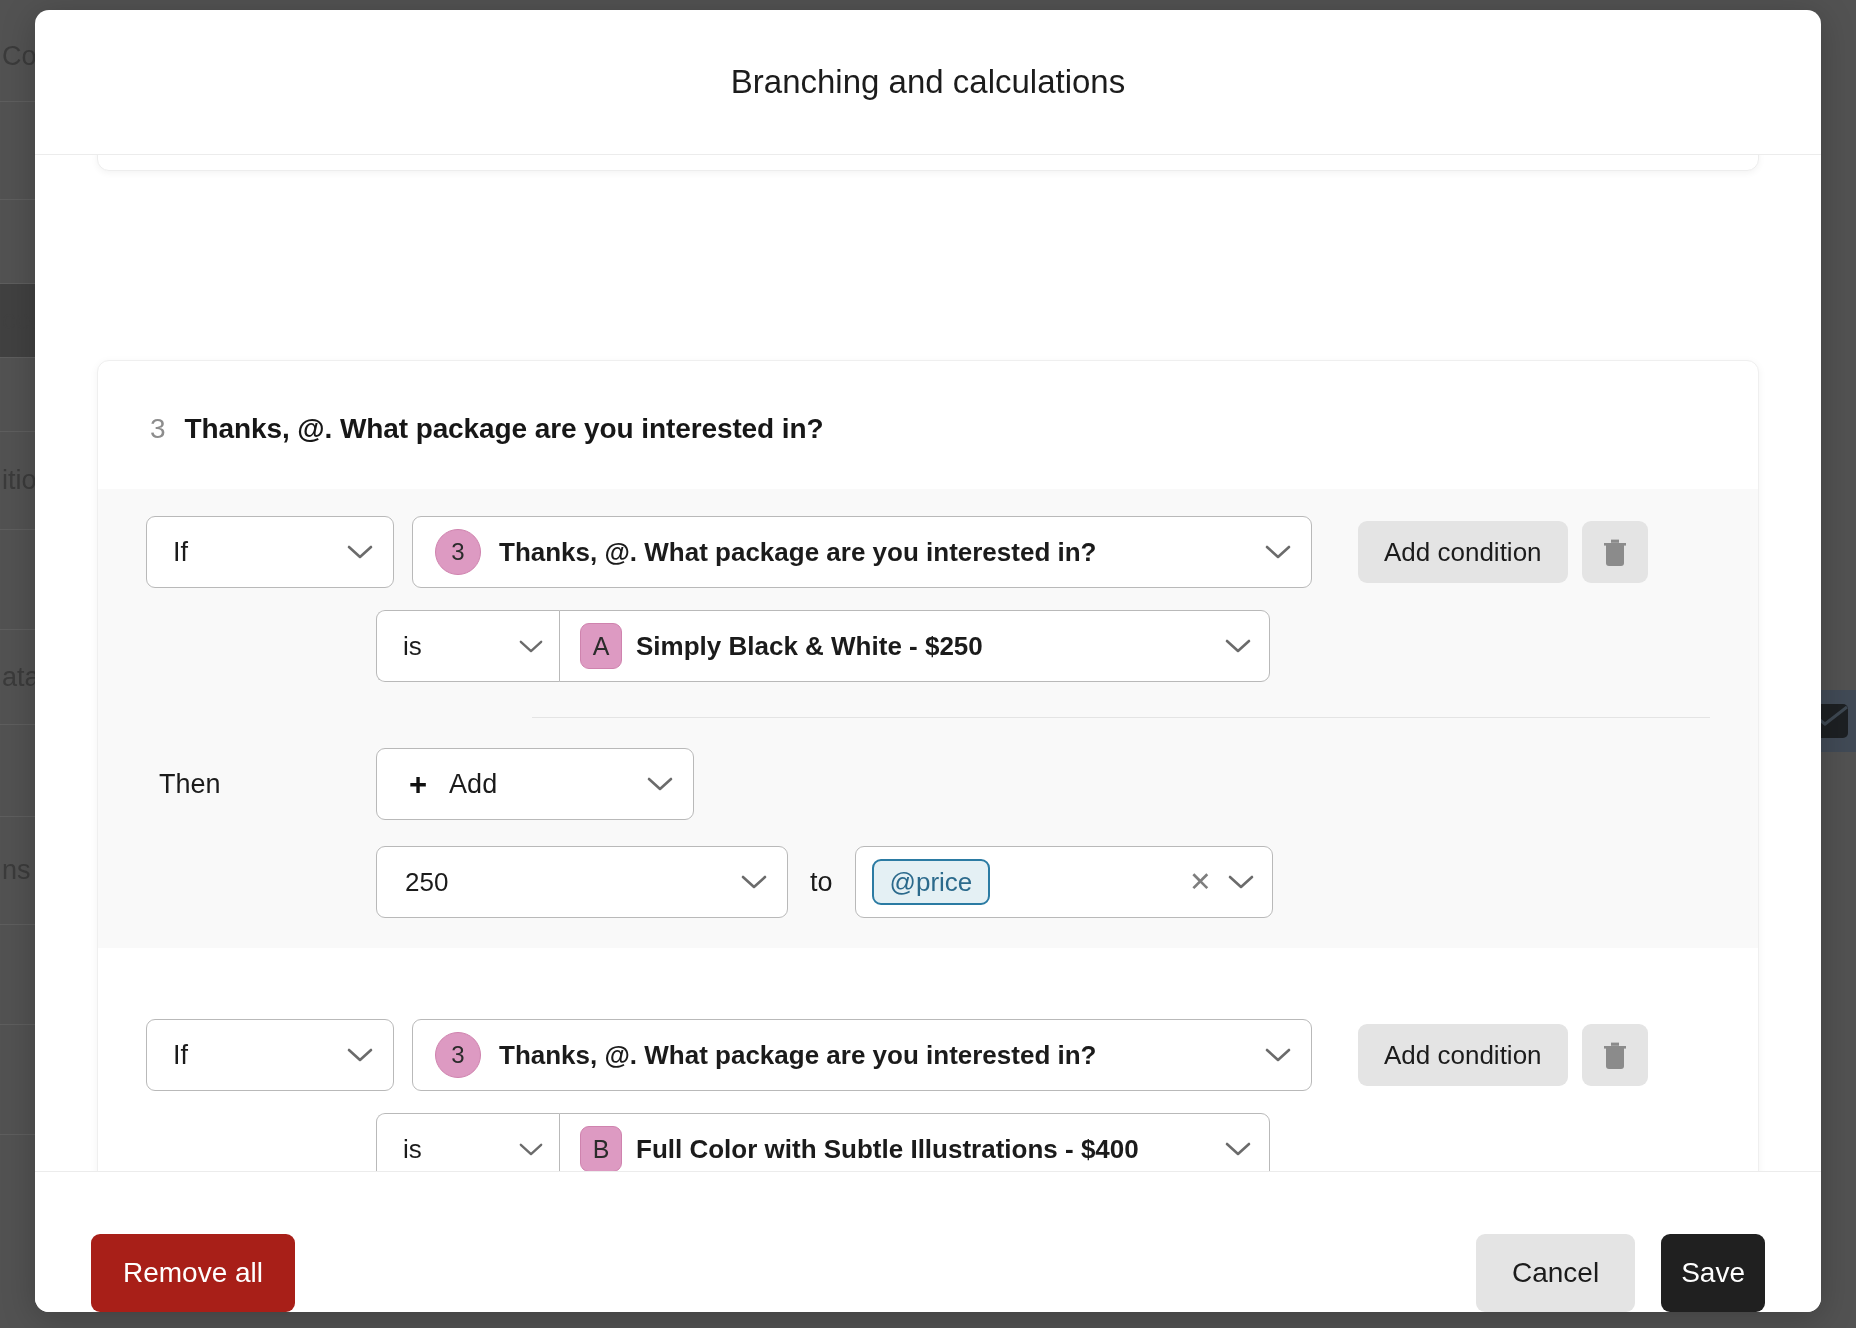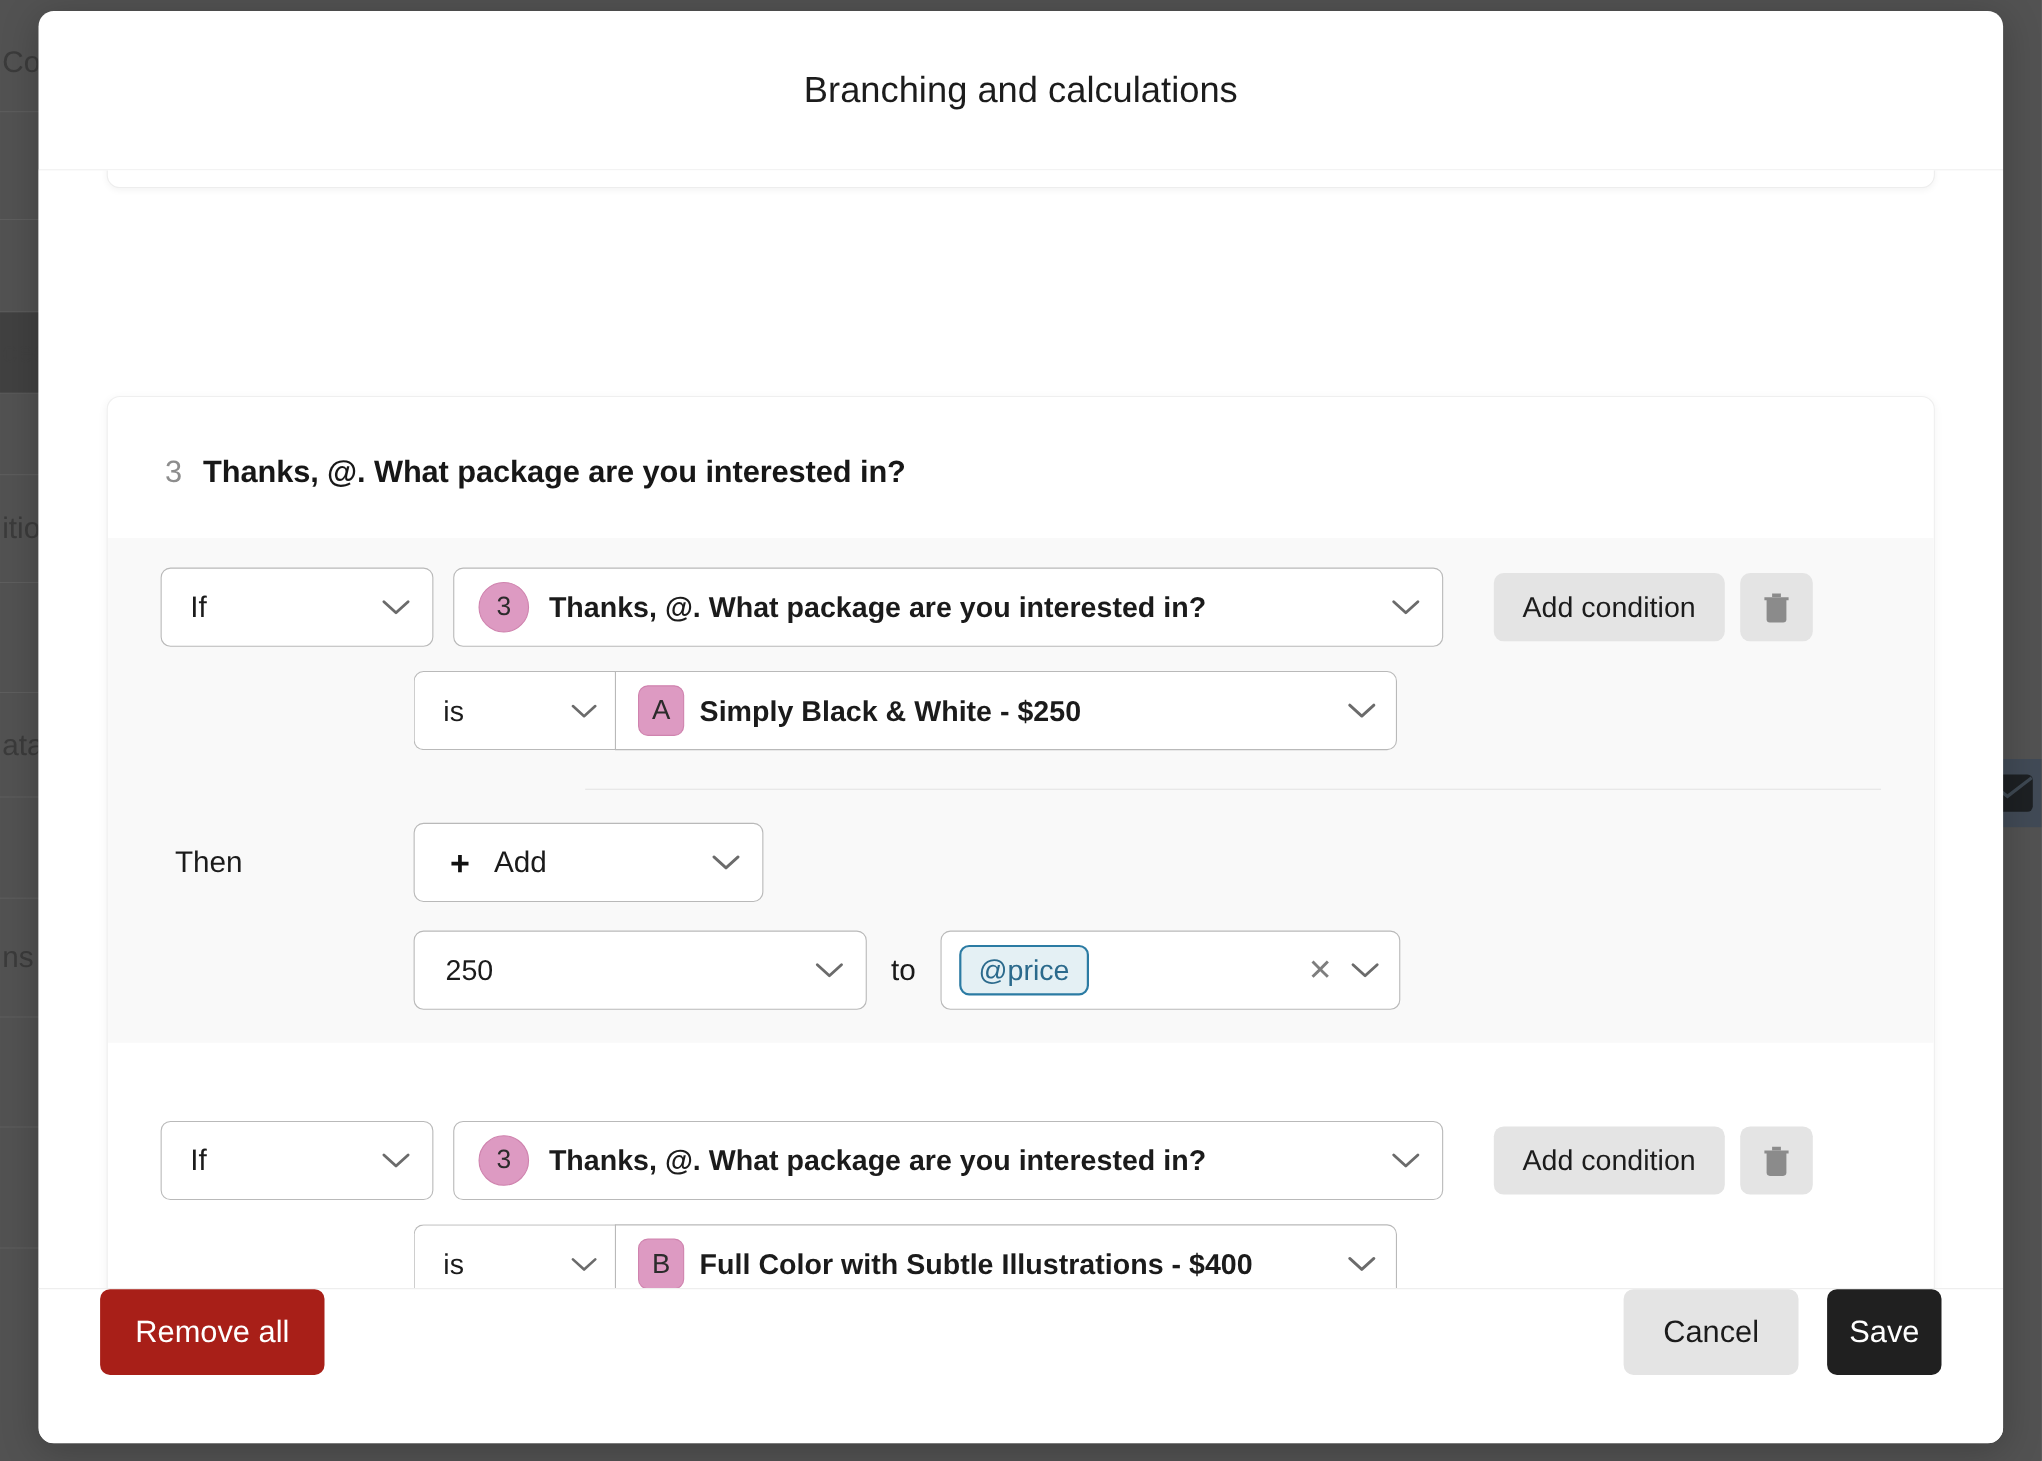--- a/index.html
+++ b/index.html
@@ -261,21 +261,21 @@
     padding: 0 4px 0 10px;
     cursor: pointer;
   }
   .sel-target .chev { padding: 0 18px 0 12px; margin-left: 0; }
 
   
   #modal-footer {
     flex: 0 0 141px;
     height: 141px;
     border-top: 1px solid #ececec;
-    display: flex; align-items: flex-start;
+    display: flex; align-items: flex-end;
     padding: 0 56px 0 56px;
     background: #fff;
   }
   .btn {
     border: none;
     border-radius: 9px;
     font-size: 28px;
     font-family: inherit;
     height: 78px;
     padding: 0 32px;

